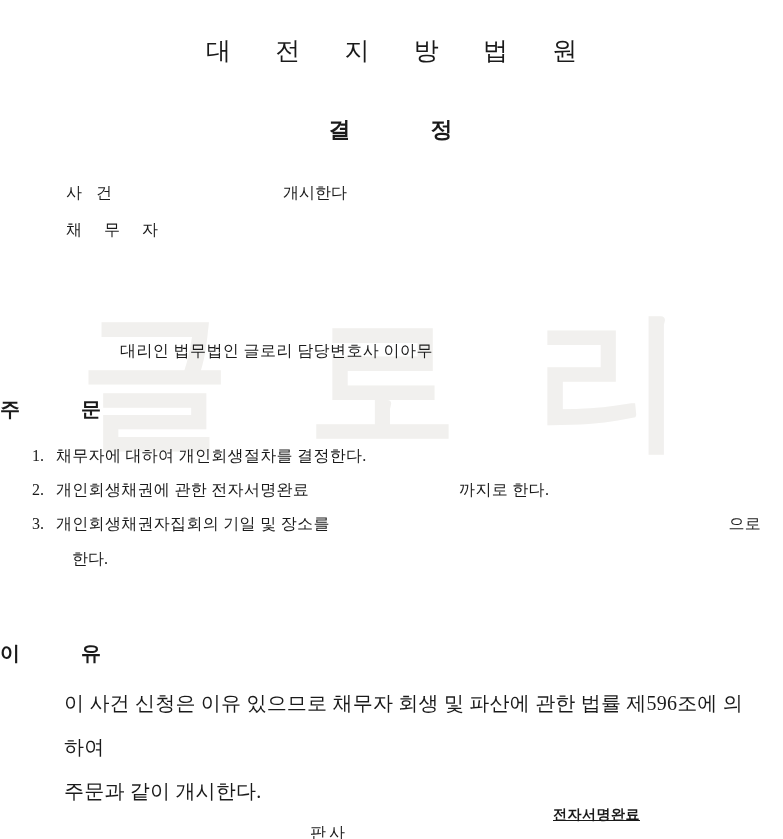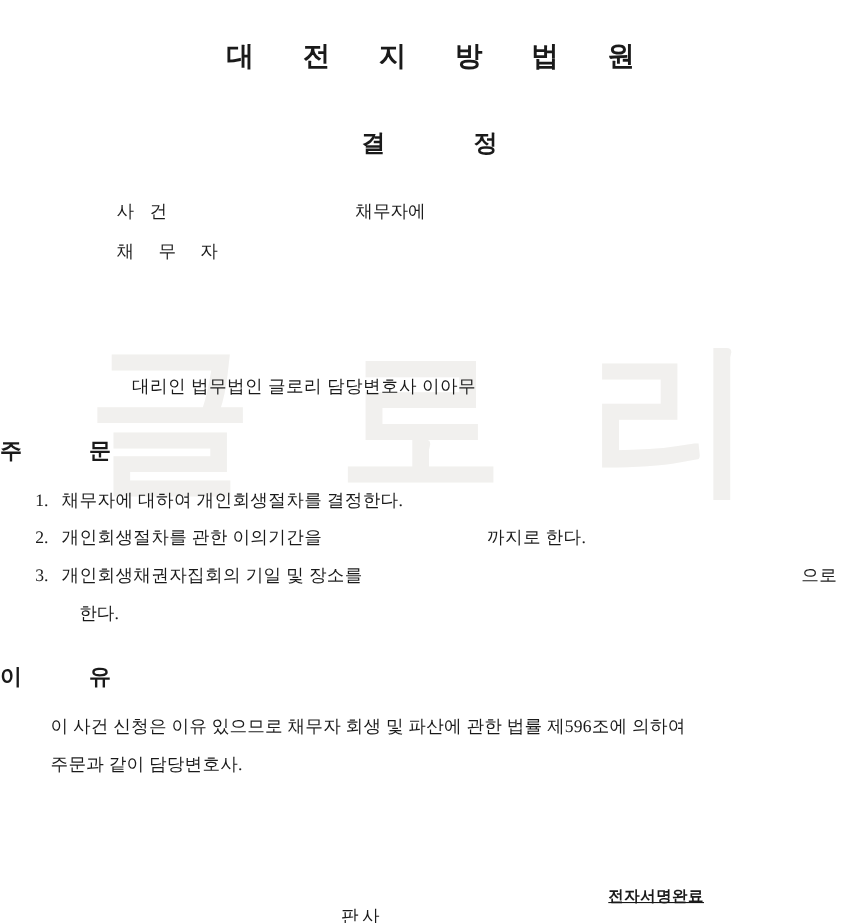--- a/index.html
+++ b/index.html
@@ -46,21 +46,21 @@
   }
 
   .content {
     position: relative;
     z-index: 1;
   }
 
   .court-title {
     text-align: center;
     font-size: 25px;
-    font-weight: 700;
+    font-weight: 400;
     letter-spacing: 19px;
     text-indent: 19px;
     margin-top: 34px;
     font-family: "Liberation Serif", serif;
   }
 
   .doc-title {
     text-align: center;
     font-size: 22px;
     font-weight: 700;
@@ -74,21 +74,20 @@
 
   .field-block {
     margin-top: 30px;
     padding-left: 66px;
     font-size: 16px;
   }
   .field-row {
     display: flex;
     align-items: center;
     line-height: 2.3;
-    margin-left: 40px;
   }
   .field-label {
     width: 105px;
     letter-spacing: 9px;
     white-space: nowrap;
   }
   .field-label.tight {
     letter-spacing: 5px;
   }
   .field-value {
@@ -144,22 +143,22 @@
     float: right;
     padding-right: 22px;
   }
   .order-cont {
     padding-left: 40px;
     line-height: 2.15;
   }
 
   .reason-body {
     margin-top: 14px;
-    padding: 0 40px 0 46px;
-    font-size: 16px;
+    padding: 0 40px 0 64px;
+    font-size: 20px;
     line-height: 2.2;
     text-align: justify;
     letter-spacing: 0.2px;
   }
   .reason-body p {
     margin: 0;
   }
   .reason-body .indent {
     text-indent: 0;
   }
@@ -201,21 +200,21 @@
 
     <div class="court-title">대 전 지 방 법 원</div>
 
     <div class="doc-title">
       <span>결</span><span class="gap"></span><span>정</span>
     </div>
 
     <div class="field-block">
       <div class="field-row">
         <div class="field-label tight">사       건</div>
-        <div class="field-value">채무자에</div>
+        <div class="field-value">개시한다</div>
       </div>
       <div class="field-row">
         <div class="field-label">채 무 자</div>
         <div class="field-value empty"></div>
       </div>
     </div>
 
     <div class="agent-line">대리인 법무법인 글로리 담당변호사 이아무</div>
 
     <div class="section-head">
@@ -225,39 +224,39 @@
     <div class="order-list">
       <div class="order-item">
         <div class="order-num">1.</div>
         <div class="order-text">
           <span>채무자에 대하여 개인회생절차를 결정한다.</span>
         </div>
       </div>
       <div class="order-item">
         <div class="order-num">2.</div>
         <div class="order-text">
-          <span>개인회생절차를 관한 이의기간을</span><span class="blank-gap"></span><span>까지로 한다.</span>
+          <span>개인회생채권에 관한 전자서명완료</span><span class="blank-gap"></span><span>까지로 한다.</span>
         </div>
       </div>
       <div class="order-item">
         <div class="order-num">3.</div>
         <div class="order-text">
           <span class="right-part">으로</span><span>개인회생채권자집회의 기일 및 장소를</span>
         </div>
       </div>
       <div class="order-cont">한다.</div>
     </div>
 
-    <div class="section-head" style="margin-top:26px;">
+    <div class="section-head" style="margin-top:64px;">
       <span>이</span><span class="gap"></span><span>유</span>
     </div>
 
     <div class="reason-body">
       <p class="indent">이 사건 신청은 이유 있으므로 채무자 회생 및 파산에 관한 법률 제596조에 의하여</p>
-      <p>주문과 같이 담당변호사.</p>
+      <p>주문과 같이 개시한다.</p>
     </div>
 
   </div>
 
   <div class="judge-row">
     <div class="judge-label">판사</div>
     <div class="esign">전자서명완료</div>
   </div>
 
 </div>

